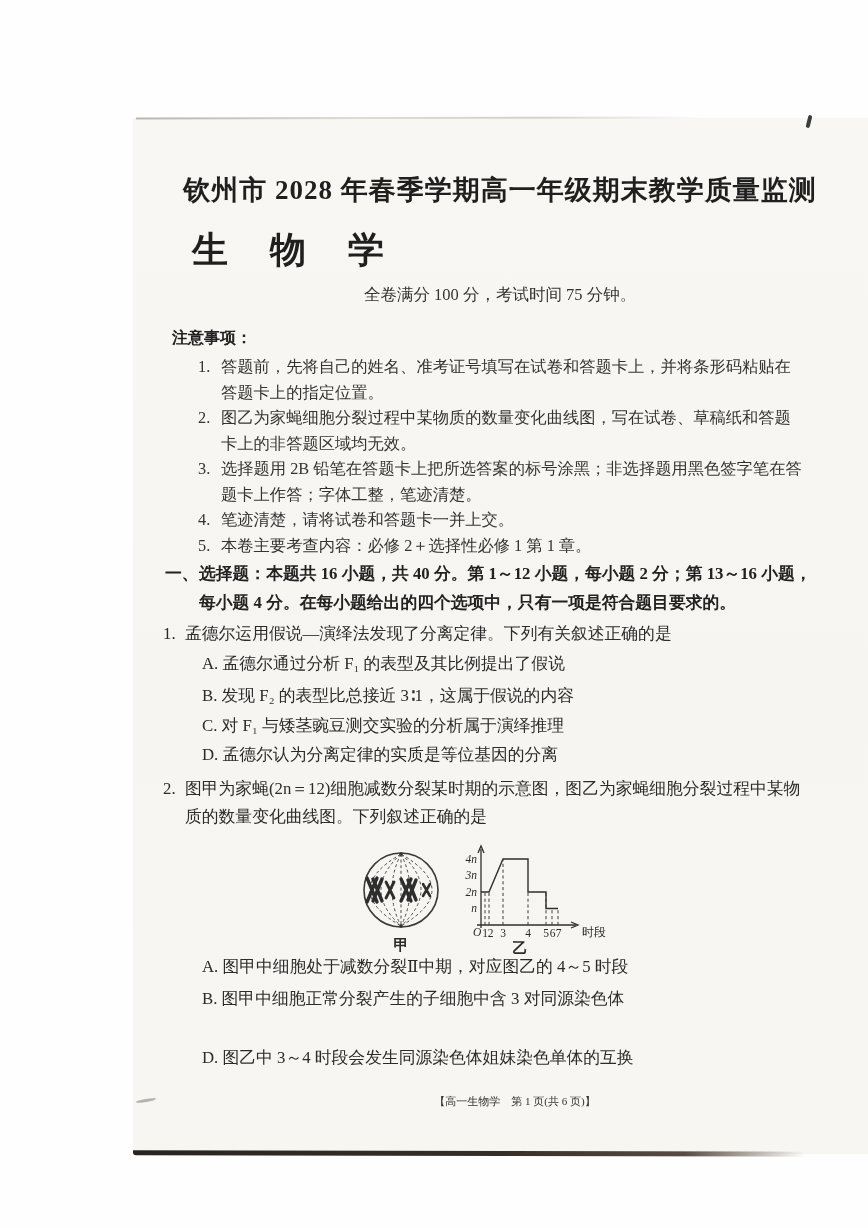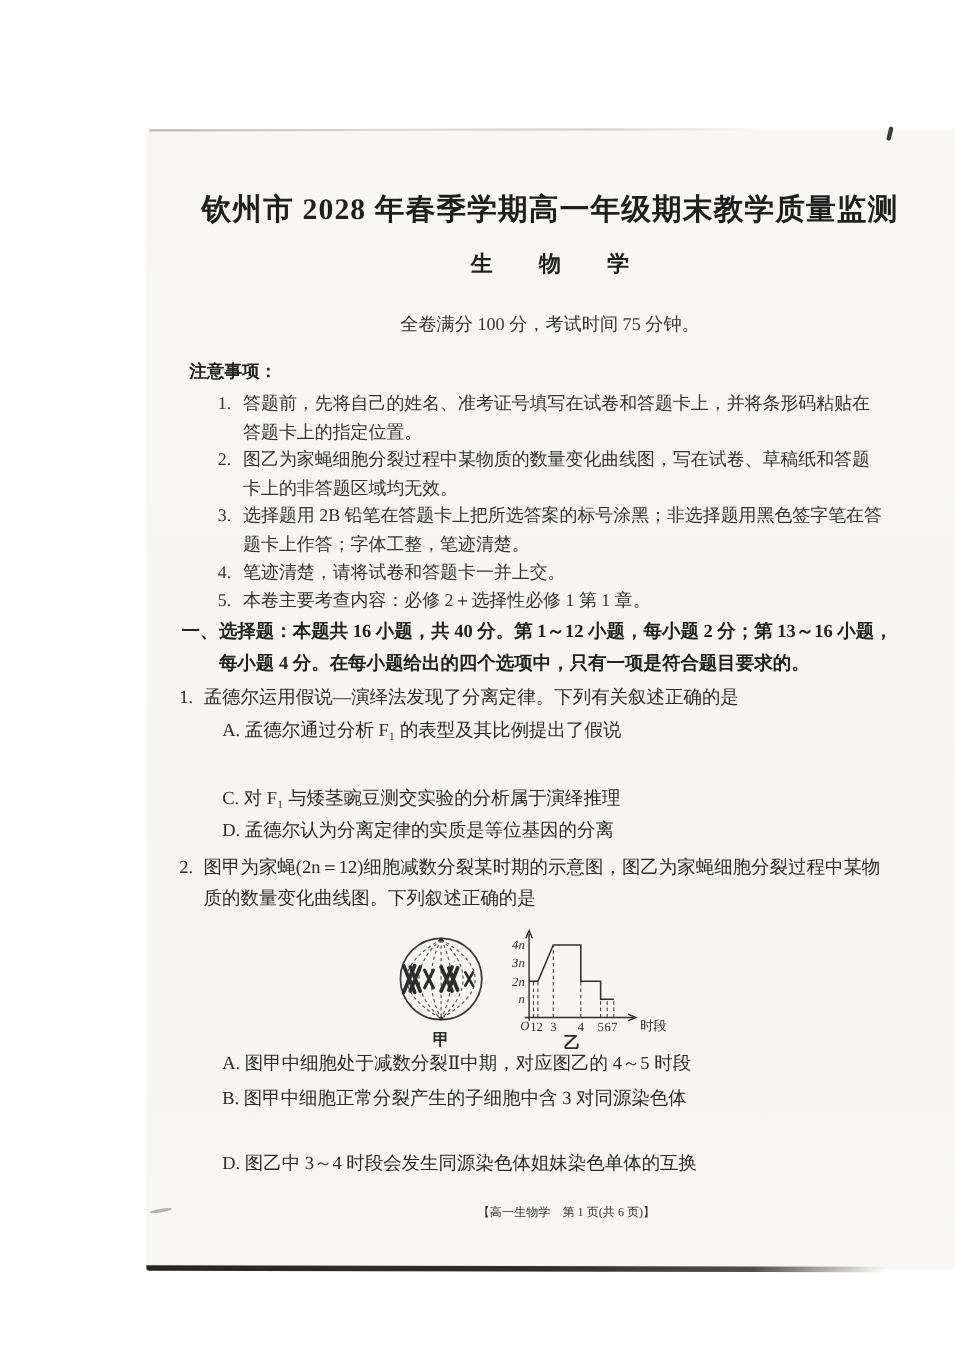--- a/index.html
+++ b/index.html
@@ -14,21 +14,21 @@
               transform:rotate(-0.12deg); }
   .corner-mark { position:absolute; left:807px; top:115px; width:4px; height:13px;
                  background:#3d3d3d; border-radius:2px; transform:rotate(14deg); }
   .bottom-edge { position:absolute; left:133px; top:1151px; width:672px; height:5px;
                  background:linear-gradient(90deg,#2a2420 0%,#362e28 55%,#584c42 82%,rgba(90,76,66,0)) ;
                  border-radius:0 0 3px 3px; transform:rotate(0.12deg); }
   .smudge { position:absolute; left:136px; top:1099px; width:20px; height:2.5px;
             background:#b6b2ac; border-radius:50%; transform:rotate(-10deg); }
   .title { left:150px; top:172px; width:700px; text-align:center; font-size:27px;
            font-weight:bold; color:#1f1f1f; letter-spacing:1px; }
-  .subject { left:150px; top:226px; width:700px; text-align:center; font-size:20px;
+  .subject { left:150px; top:226px; width:700px; text-align:left; font-size:36px;
              font-weight:bold; color:#1f1f1f; letter-spacing:42px; text-indent:42px; }
   .exam-info { left:150px; top:284px; width:700px; text-align:center; font-size:16.5px; color:#333; }
   .notice-head { left:172px; top:328px; font-size:16px; font-weight:bold; color:#222; }
   .notices { left:198px; top:354px; width:606px; font-size:16.3px; line-height:25.5px; color:#333; }
   .hang { display:flex; }
   .hang .no { flex:0 0 23px; }
   .hang .body { flex:1; }
   .section-head { left:165px; top:559px; width:648px; font-size:16.8px; font-weight:bold;
                   line-height:29px; color:#222; }
   .section-head .no { flex:0 0 34px; }
@@ -83,20 +83,21 @@
   <div class="abs section-head hang">
     <span class="no">一、</span>
     <span class="body">选择题：本题共 16 小题，共 40 分。第 1～12 小题，每小题 2 分；第 13～16 小题，每小题 4 分。在每小题给出的四个选项中，只有一项是符合题目要求的。</span>
   </div>
 
   <div class="abs stem q1-stem hang">
     <span class="no">1.</span>
     <span class="body">孟德尔运用假说—演绎法发现了分离定律。下列有关叙述正确的是</span>
   </div>
   <div class="opt" style="top:652px;">A. 孟德尔通过分析 F₁ 的表型及其比例提出了假说</div>
+  <div class="opt" style="top:684px;">B. 发现 F₂ 的表型比总接近 3∶1，这属于假说的内容</div>
   <div class="opt" style="top:714px;">C. 对 F₁ 与矮茎豌豆测交实验的分析属于演绎推理</div>
   <div class="opt" style="top:743px;">D. 孟德尔认为分离定律的实质是等位基因的分离</div>
 
   <div class="abs stem q2-stem hang">
     <span class="no">2.</span>
     <span class="body">图甲为家蝇(2n＝12)细胞减数分裂某时期的示意图，图乙为家蝇细胞分裂过程中某物质的数量变化曲线图。下列叙述正确的是</span>
   </div>
 
   <svg class="fig" style="left:353px; top:848px;" width="104" height="110" viewBox="0 0 104 110">
     <circle cx="48" cy="42" r="37" fill="none" stroke="#3a3a3a" stroke-width="1.6"></circle>

